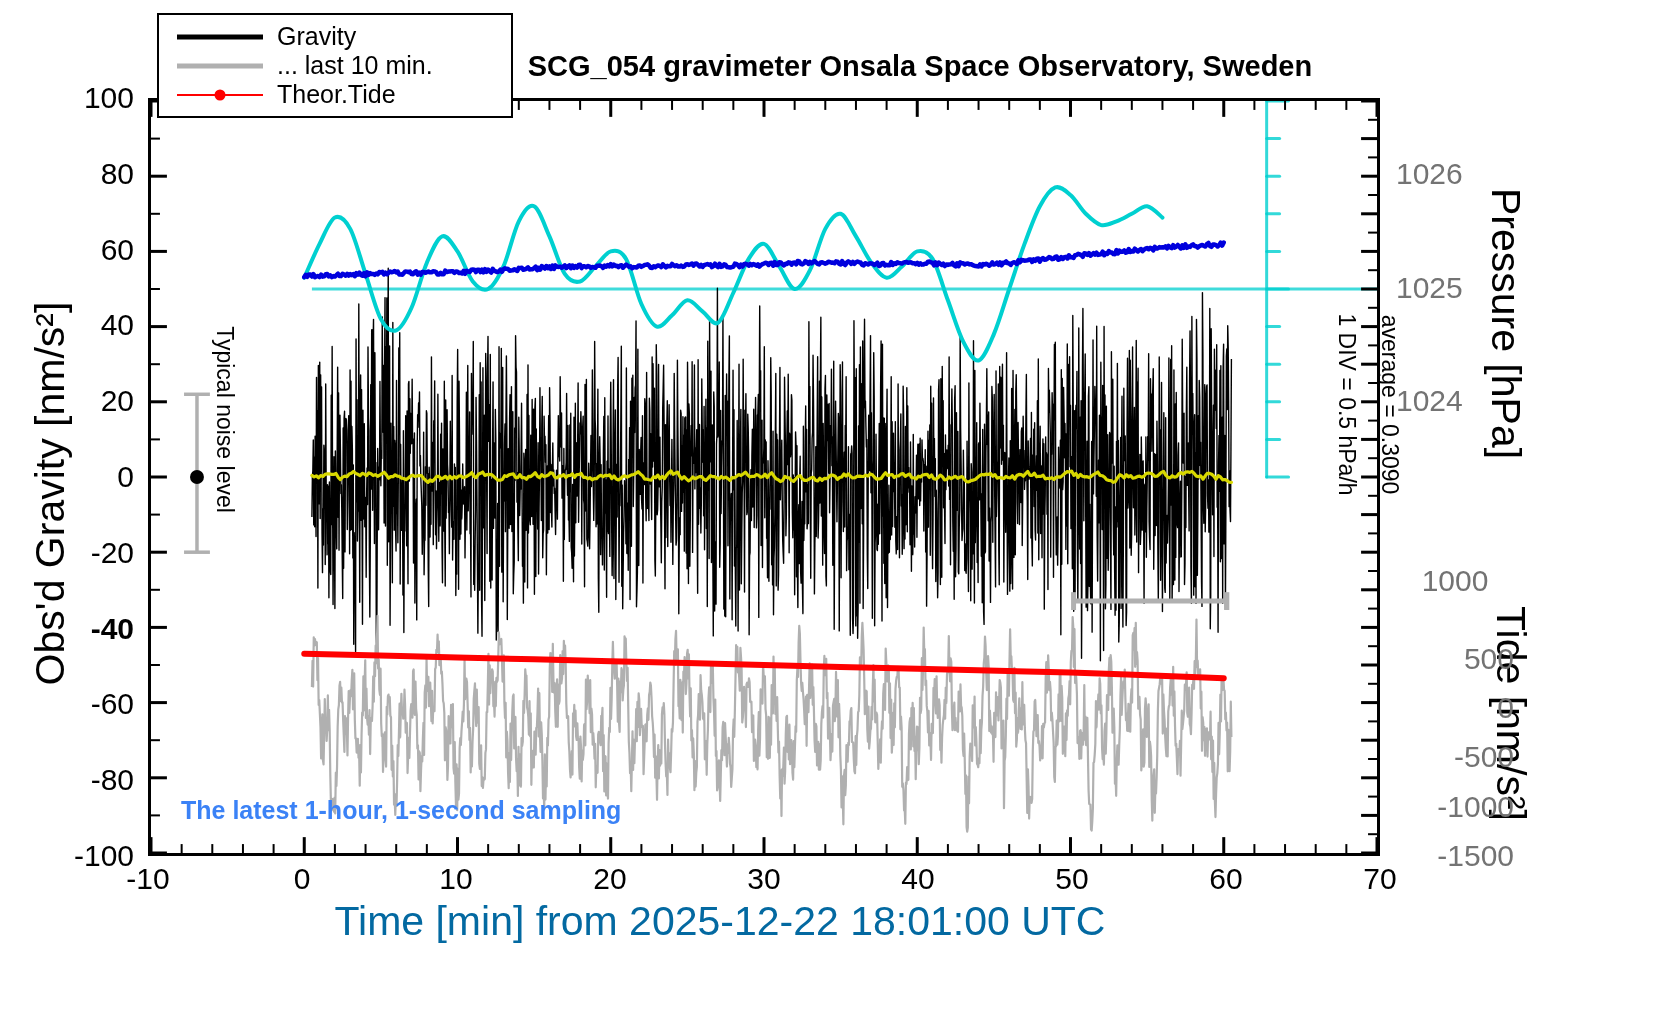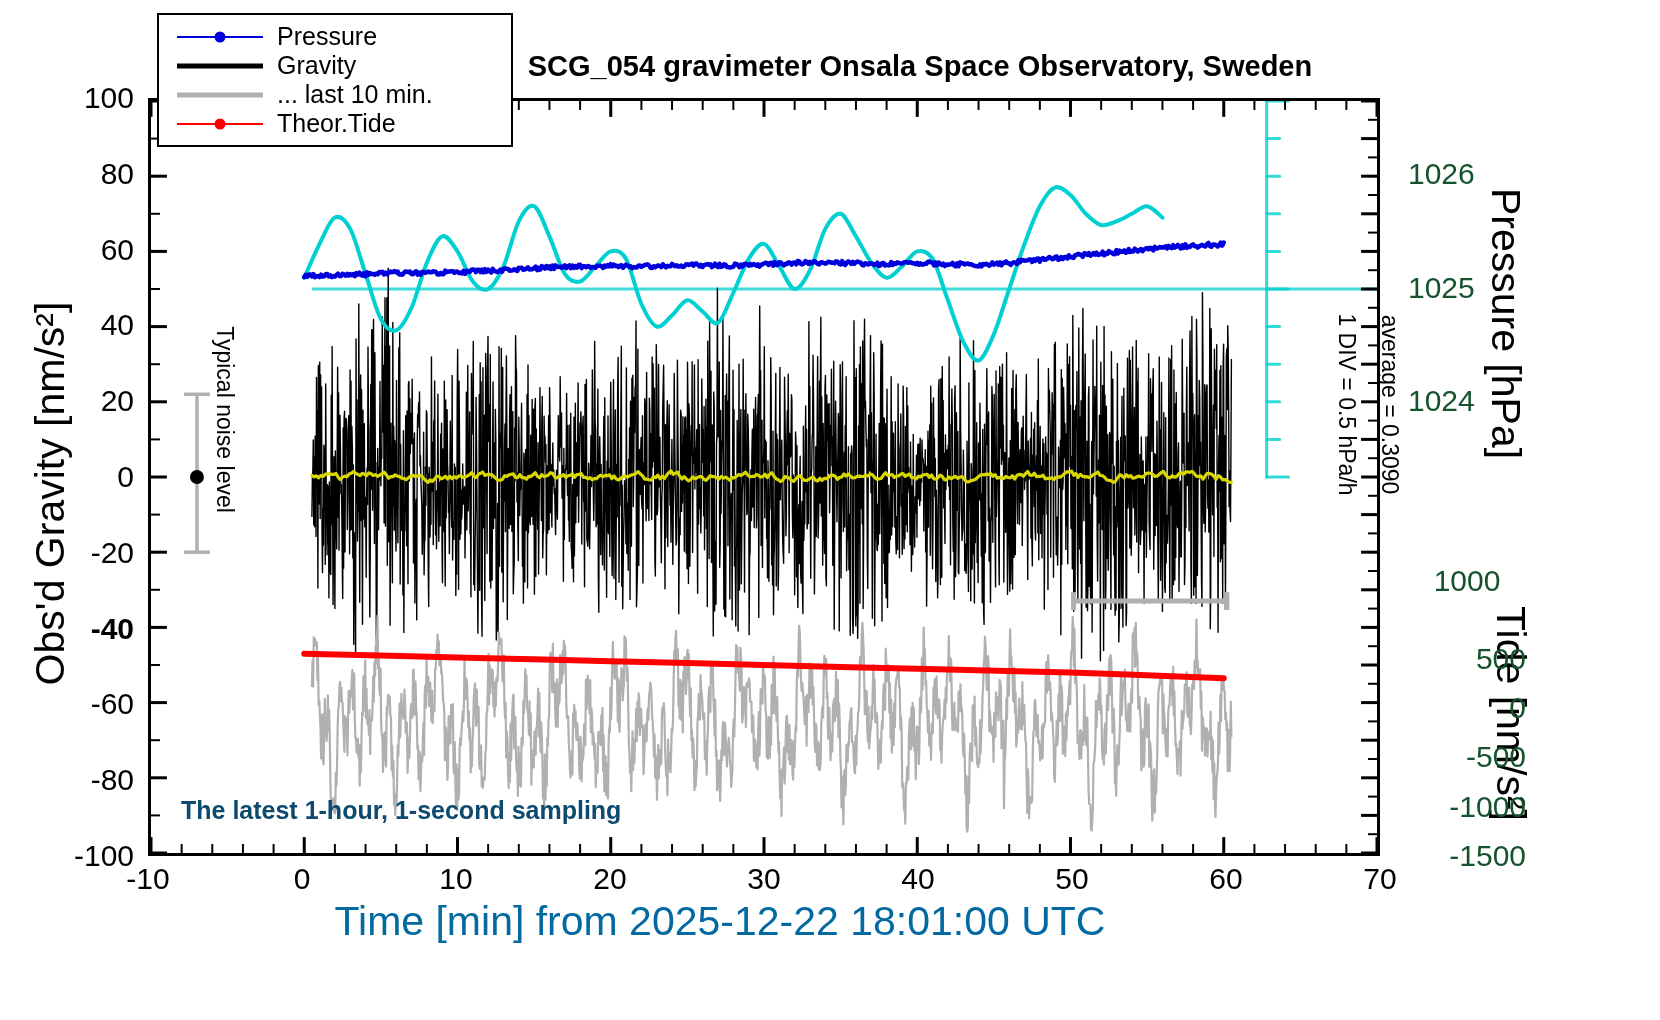--- a/index.html
+++ b/index.html
@@ -21,22 +21,22 @@
   }
   #plotclip{position:absolute;left:0;top:0;width:100%;height:100%;overflow:hidden;}
   #plot svg.series{position:absolute;left:0;top:0;width:100%;height:100%;overflow:visible;}
   .yticklab{
     position:absolute;
     font-size:30px;color:#000;text-align:right;
     transform:translateY(-50%);white-space:nowrap;
   }
   .rtick{
     position:absolute;left:1420px;
-    font-size:30px;color:#14532d;text-align:left;
-    transform:translateY(-50%);white-space:nowrap;margin-left:12px;
+    font-size:30px;color:#737373;text-align:left;
+    transform:translateY(-50%);white-space:nowrap;
   }
   .xtick{
     position:absolute;top:862px;
     font-size:30px;color:#000;text-align:center;
     transform:translateX(-50%);white-space:nowrap;
   }
 
   
   #ylabel{
     position:absolute;
@@ -85,21 +85,21 @@
     z-index:40;
   }
   .legrow{display:flex;align-items:center;height:29px;padding-left:18px;}
   .legsym{width:86px;height:20px;position:relative;margin-right:14px;flex:0 0 86px;}
   .legline{position:absolute;left:0;top:50%;width:100%;transform:translateY(-50%);}
   .legdot{position:absolute;left:50%;top:50%;width:11px;height:11px;border-radius:50%;
           transform:translate(-50%,-50%);}
   .leglab{font-size:25px;color:#000;white-space:nowrap;line-height:1;}
 
   
-  .annot-bottom{position:absolute;font-size:25px;font-weight:bold;color:#0c4a6e;white-space:nowrap;}
+  .annot-bottom{position:absolute;font-size:25px;font-weight:bold;color:#3b82f6;white-space:nowrap;}
   #annot-left{left:30px;bottom:28px;}
   #annot-right{right:30px;bottom:28px;}
 
   #noise-label{
     position:absolute;
     left:-22px; top:305px;
     width:190px;
     transform:rotate(90deg);
     transform-origin:center center;
     text-align:center;
@@ -363,27 +363,20 @@
 
     <div id="div-label">1 DIV = 0.5 hPa/h</div>
     <div id="avg-label">average = 0.3090</div>
 
     <div class="annot-bottom" id="annot-left">The latest 1-hour, 1-second sampling</div>
   </div>
 
   <div id="legend">
       <div class="legrow">
         <div class="legsym">
-          <div class="legline" style="border-top: 2.5px solid rgb(0, 0, 221);"></div>
-          <div class="legdot" style="background: rgb(0, 0, 221);"></div>
-        </div>
-        <div class="leglab">Pressure</div>
-      </div>
-      <div class="legrow">
-        <div class="legsym">
           <div class="legline" style="border-top: 5px solid rgb(0, 0, 0);"></div>
         </div>
         <div class="leglab">Gravity</div>
       </div>
       <div class="legrow">
         <div class="legsym">
           <div class="legline" style="border-top: 5px solid rgb(176, 176, 176);"></div>
         </div>
         <div class="leglab">... last 10 min.</div>
       </div>

